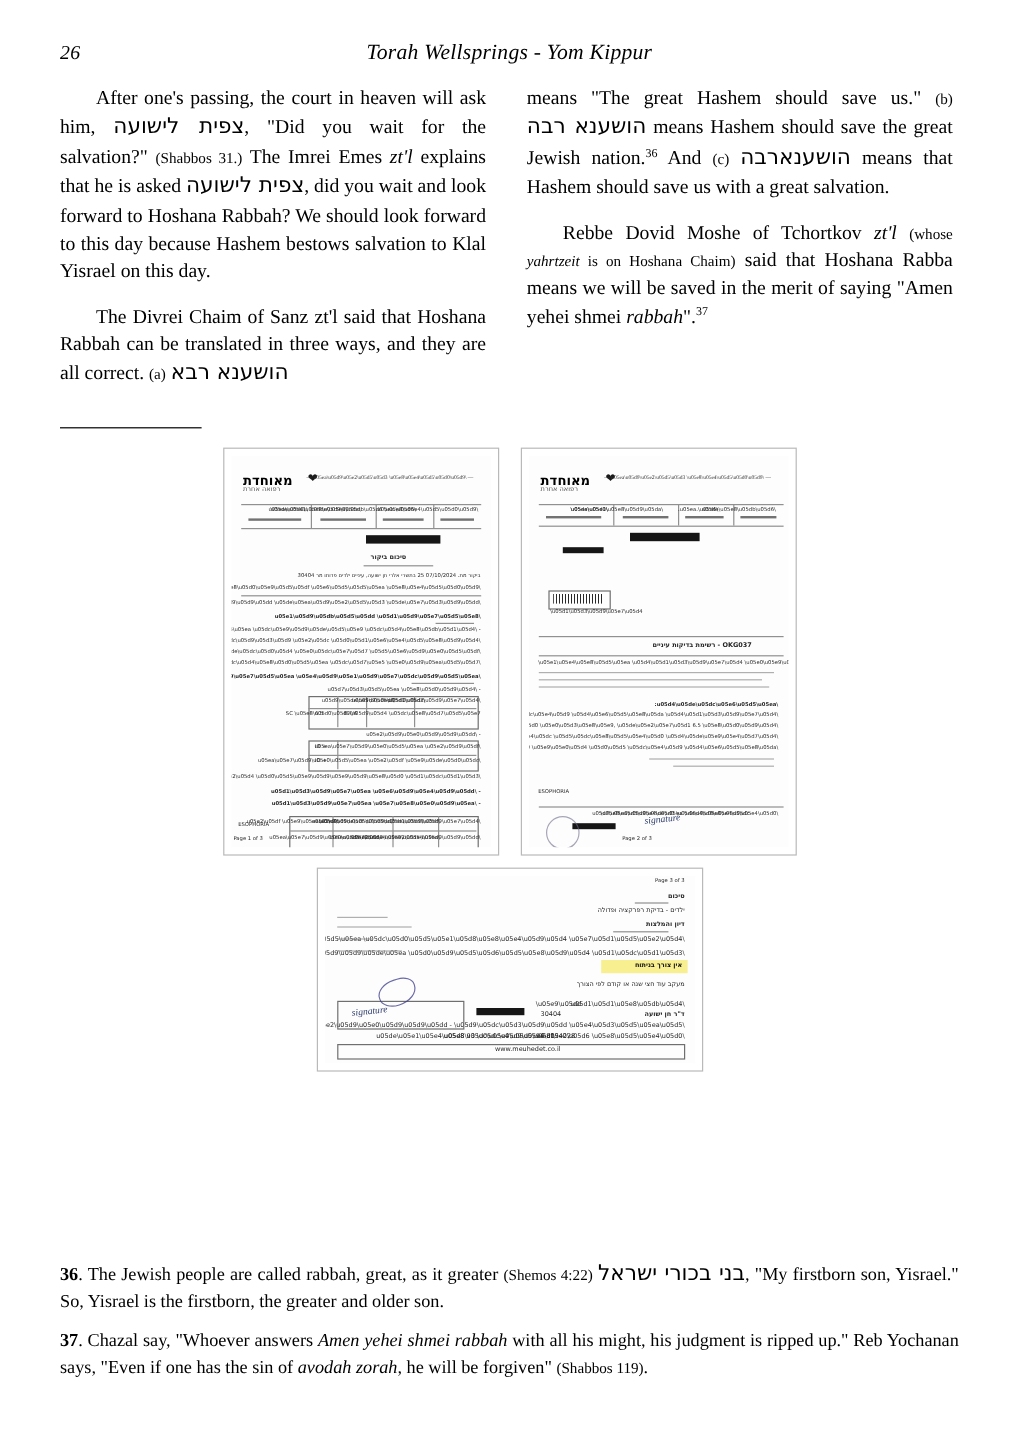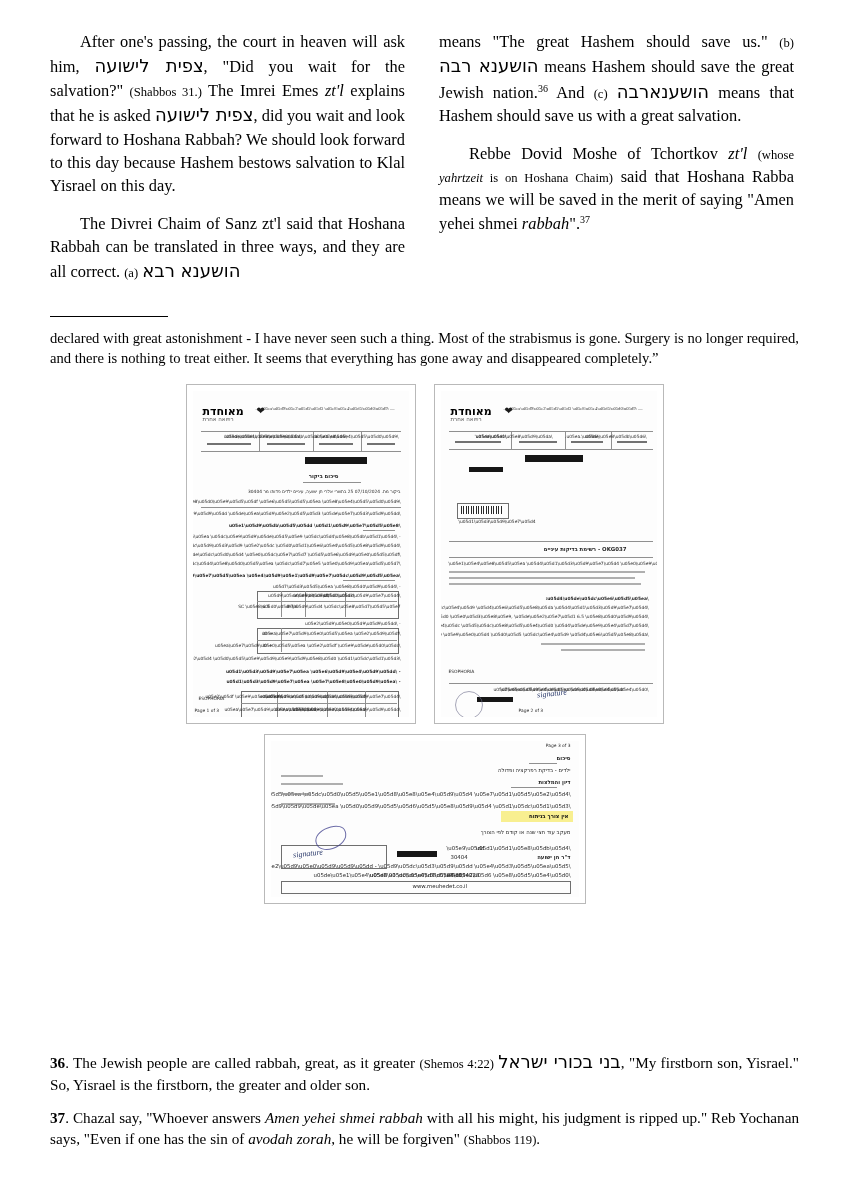--- a/index.html
+++ b/index.html
@@ -228,35 +228,38 @@
     text-align: justify;
   }
   .bottom-notes p { margin: 0 0 12px 0; }
   .bottom-notes b { font-weight: bold; }
 </style>
 </head>
 <body>
 
 <div class="page">
 
+  <div class="running-head">
+    <div class="folio">26</div>
+    <div class="head-title">Torah Wellsprings - Yom Kippur</div>
+  </div>
 
   <div class="columns">
     <div class="col">
       <p id="p-l1"><span>After one's passing, the court in heaven will ask him, </span><span class="heb">צפית לישועה</span><span>, "Did you wait for the salvation?" </span><span class="small">(Shabbos 31.)</span><span> The Imrei Emes </span><em>zt'l</em><span> explains that he is asked </span><span class="heb">צפית לישועה</span><span>, did you wait and look forward to Hoshana Rabbah? We should look forward to this day because Hashem bestows salvation to Klal Yisrael on this day.</span></p>
       <p id="p-l2"><span>The Divrei Chaim of Sanz zt'l said that Hoshana Rabbah can be translated in three ways, and they are all correct. </span><span class="small">(a)</span><span> </span><span class="heb">הושענא רבא</span></p>
     </div>
     <div class="col">
       <p class="no-indent" id="p-r1"><span>means "The great Hashem should save us." </span><span class="small">(b)</span><span> </span><span class="heb">הושענא רבה</span><span> means Hashem should save the great Jewish nation.</span><sup>36</sup><span> And </span><span class="small">(c)</span><span> </span><span class="heb">הושענארבה</span><span> means that Hashem should save us with a great salvation.</span></p>
       <p id="p-r2"><span>Rebbe Dovid Moshe of Tchortkov </span><em>zt'l</em><span> </span><span class="small">(whose </span><span class="small ital">yahrtzeit</span><span class="small"> is on Hoshana Chaim)</span><span> said that Hoshana Rabba means we will be saved in the merit of saying "Amen yehei shmei </span><em>rabbah</em><span>".</span><sup>37</sup></p>
     </div>
   </div>
 
   <div class="fn-rule"></div>
   <div class="fn-block">
-    <p>declared with great astonishment - I have never seen such a thing. Most of the strabismus is gone. Surgery is no longer required, and there is nothing to treat either. It seems that everything has gone away and disappeared completely.”</p>
   </div>
 
   <div class="scans">
 
     <div class="scan-row">
 
       <div class="scan scan-a">
         <div class="doc-inner">
           <div class="doc-head">
             <div class="logo">מאוחדת</div>

